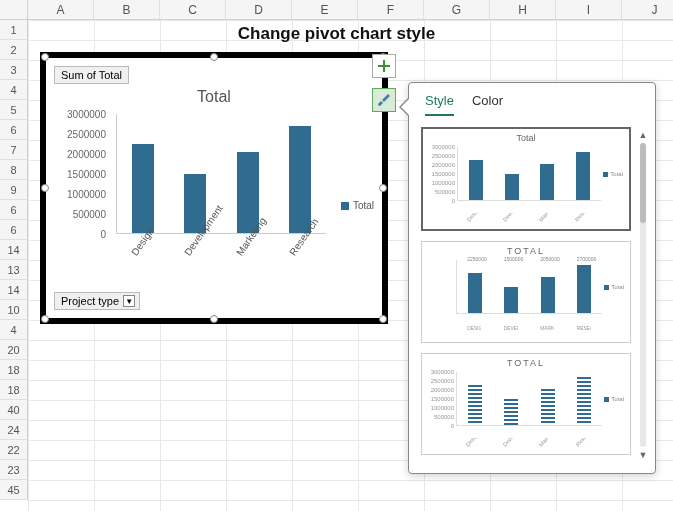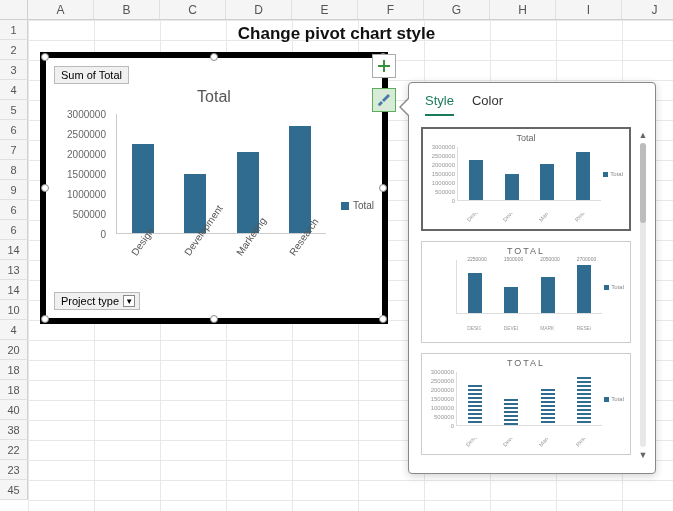--- a/index.html
+++ b/index.html
@@ -451,21 +451,21 @@
       <div class="rowlabel">6</div>
       <div class="rowlabel">14</div>
       <div class="rowlabel">13</div>
       <div class="rowlabel">14</div>
       <div class="rowlabel">10</div>
       <div class="rowlabel">4</div>
       <div class="rowlabel">20</div>
       <div class="rowlabel">18</div>
       <div class="rowlabel">18</div>
       <div class="rowlabel">40</div>
-      <div class="rowlabel">38</div>
+      <div class="rowlabel">24</div>
       <div class="rowlabel">22</div>
       <div class="rowlabel">23</div>
       <div class="rowlabel">45</div>
     </div>
   <div class="gridlines"></div>
 </div>
 
 <div class="page-title">Change pivot chart style</div>
 
 <div class="chartbox">

